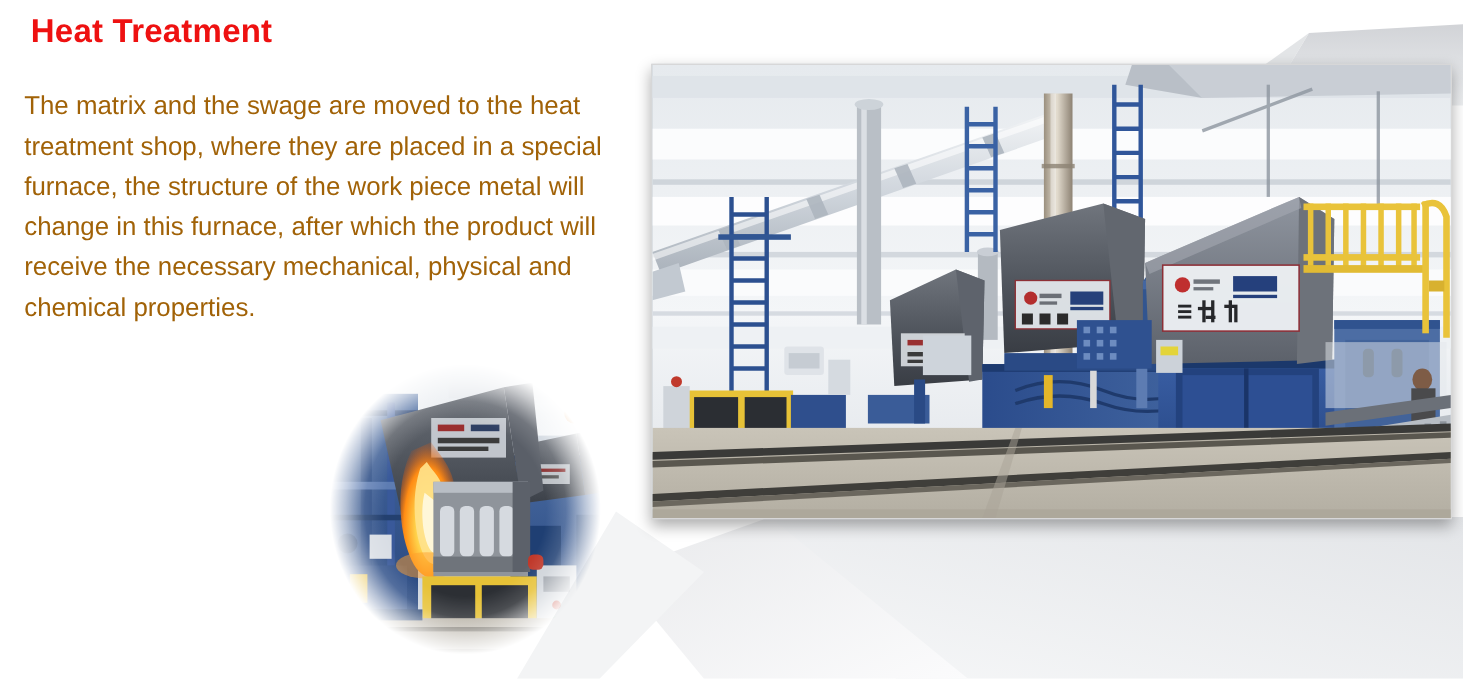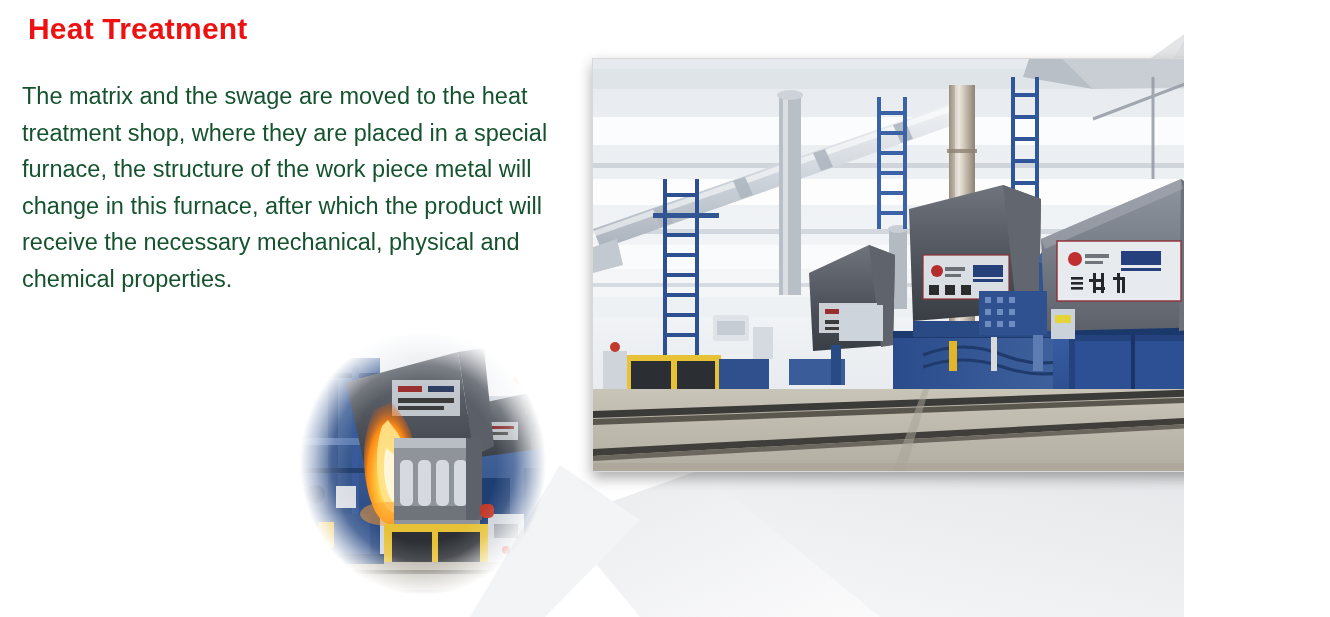--- a/index.html
+++ b/index.html
@@ -3,37 +3,37 @@
 <meta charset="utf-8">
 <style>
   html,body{margin:0;padding:0;}
   body{
     width:1330px;height:617px;
     background:#ffffff;
     font-family:"Liberation Sans", sans-serif;
     overflow:hidden;
     position:relative;
   }
-  #stage{position:absolute;inset:0;width:1184px;height:617px;overflow:hidden;}
+  #stage{position:absolute;inset:0;width:1330px;height:617px;overflow:hidden;}
 
   
   .bg-layer{position:absolute;inset:0;pointer-events:none;}
   .bg-layer svg{display:block;width:1330px;height:617px;}
 
   
   .title{
     position:absolute;left:28px;top:12px;
     font-size:30px;font-weight:bold;
     color:#ee1111;
     letter-spacing:0.2px;
     white-space:nowrap;
   }
   .body-copy{
     position:absolute;left:22px;top:78px;width:540px;
-    font-size:23.5px;line-height:36.5px;color:#14532d;
+    font-size:23.5px;line-height:36.5px;color:#a16207;
     font-weight:400;
   }
 
   
   .circle-photo{
     position:absolute;left:288px;top:318px;width:270px;height:290px;
     overflow:hidden;
   }
   .circle-inner{
     position:absolute;inset:0;

